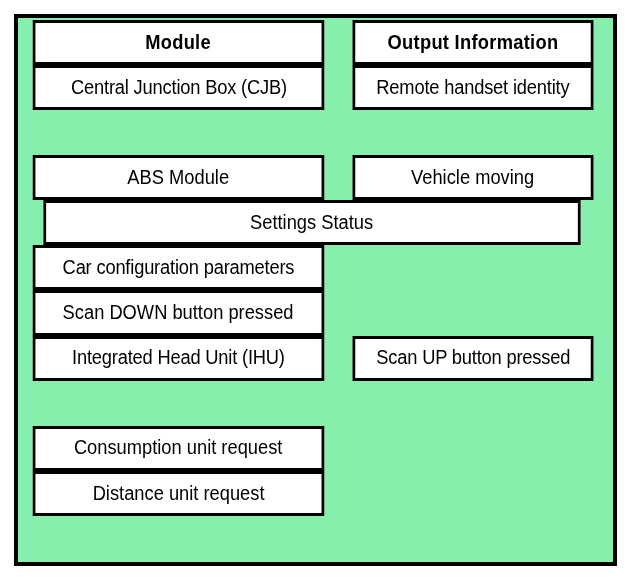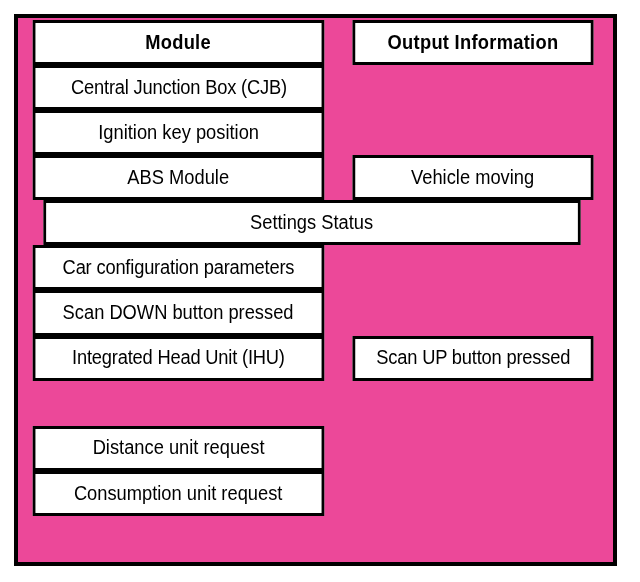--- a/index.html
+++ b/index.html
@@ -25,21 +25,21 @@
 
   
   .table-frame {
     position: absolute;
     left: 14px;
     top: 14px;
     width: 603px;
     height: 552px;
     box-sizing: border-box;
     border: 4px solid #000000;
-    background: #ec4899;
+    background: #86efac;
   }
 
   
   .table-body {
     position: absolute;
     left: 0;
     top: 0;
     right: 0;
     bottom: 0;
     display: flex;
@@ -122,27 +122,27 @@
           </div>
         </div>
       </div>
 
     <div class="table-row">
           <div class="cell-wrap col-module">
             <div class="cell tight">
               <span class="cell-text">Central Junction Box (CJB)</span>
             </div>
           </div>
-        </div>
-        <div class="table-row">
-          <div class="cell-wrap col-module">
-            <div class="cell">
-              <span class="cell-text">Ignition key position</span>
-            </div>
-          </div>
+          <div class="cell-wrap col-output">
+            <div class="cell tight">
+              <span class="cell-text">Remote handset identity</span>
+            </div>
+          </div>
+        </div>
+        <div class="table-row">
           <div class="cell-wrap col-output">
             <div class="cell empty"></div>
           </div>
         </div>
         <div class="table-row">
           <div class="cell-wrap col-module">
             <div class="cell">
               <span class="cell-text">ABS Module</span>
             </div>
           </div>
@@ -192,31 +192,31 @@
           </div>
         </div>
         <div class="table-row">
           <div class="cell-wrap col-output">
             <div class="cell empty"></div>
           </div>
         </div>
         <div class="table-row">
           <div class="cell-wrap col-module">
             <div class="cell">
+              <span class="cell-text">Consumption unit request</span>
+            </div>
+          </div>
+          <div class="cell-wrap col-output">
+            <div class="cell empty"></div>
+          </div>
+        </div>
+        <div class="table-row">
+          <div class="cell-wrap col-module">
+            <div class="cell">
               <span class="cell-text">Distance unit request</span>
-            </div>
-          </div>
-          <div class="cell-wrap col-output">
-            <div class="cell empty"></div>
-          </div>
-        </div>
-        <div class="table-row">
-          <div class="cell-wrap col-module">
-            <div class="cell">
-              <span class="cell-text">Consumption unit request</span>
             </div>
           </div>
           <div class="cell-wrap col-output">
             <div class="cell empty"></div>
           </div>
         </div>
         <div class="table-row">
           <div class="cell-wrap col-output">
             <div class="cell empty"></div>
           </div>

